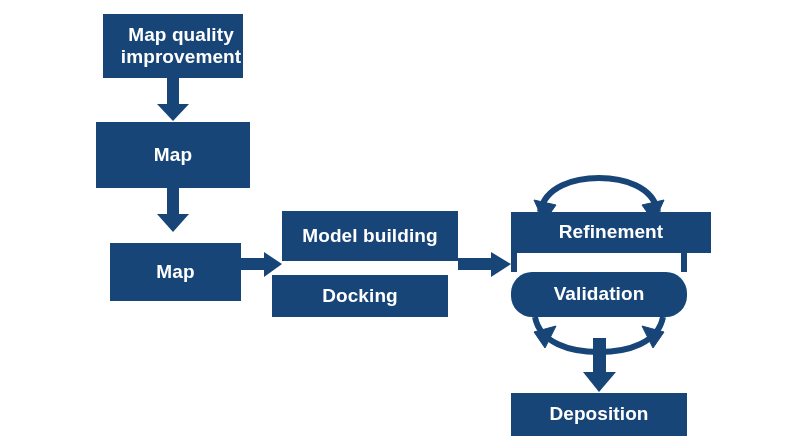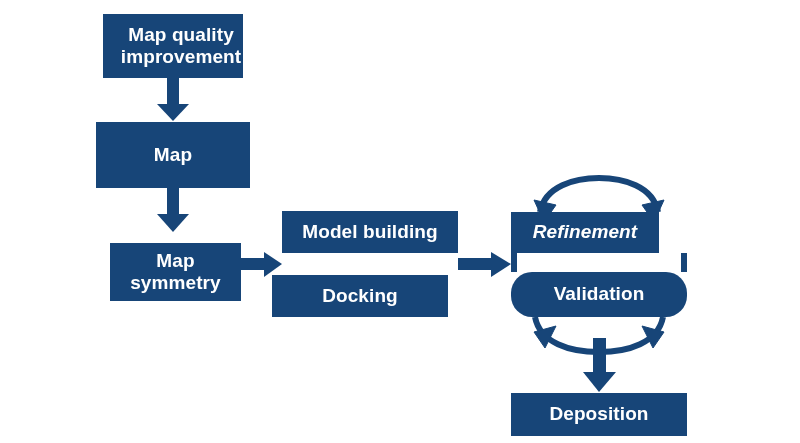--- a/index.html
+++ b/index.html
@@ -34,23 +34,23 @@
     box-sizing: border-box;
     padding: 0 4px;
     z-index: 3;
   }
   .node span { display: block; width: 100%; }
 
   
   #node-map-quality   { left: 103px; top: 14px;  width: 140px; height: 64px; padding-left: 20px; }
   #node-map-improve   { left: 96px;  top: 122px; width: 154px; height: 66px; }
   #node-map-symmetry  { left: 110px; top: 243px; width: 131px; height: 58px; }
-  #node-model-build   { left: 282px; top: 211px; width: 176px; height: 42px; }
+  #node-model-build   { left: 282px; top: 211px; width: 176px; height: 50px; }
   #node-docking       { left: 272px; top: 275px; width: 176px; height: 42px; }
-  #node-refinement    { left: 511px; top: 212px; width: 148px; height: 41px; font-style: italic; }
+  #node-refinement    { left: 511px; top: 212px; width: 200px; height: 41px; }
   #node-validation    { left: 511px; top: 272px; width: 176px; height: 45px; border-radius: 21px; }
   #node-deposition    { left: 511px; top: 393px; width: 176px; height: 43px; }
 
   
   #gap-bar {
     position: absolute;
     left: 511px;
     top: 253px;
     width: 176px;
     height: 19px;
@@ -131,21 +131,20 @@
 
   <div class="node" id="node-map-improve">
     <div>
       <span>Map</span>
     </div>
   </div>
 
   <div class="node" id="node-map-symmetry">
     <div>
       <span>Map</span>
-      <span>symmetry</span>
     </div>
   </div>
 
   <div class="node" id="node-model-build">
     <span>Model building</span>
   </div>
 
   <div class="node" id="node-docking">
     <span>Docking</span>
   </div>

